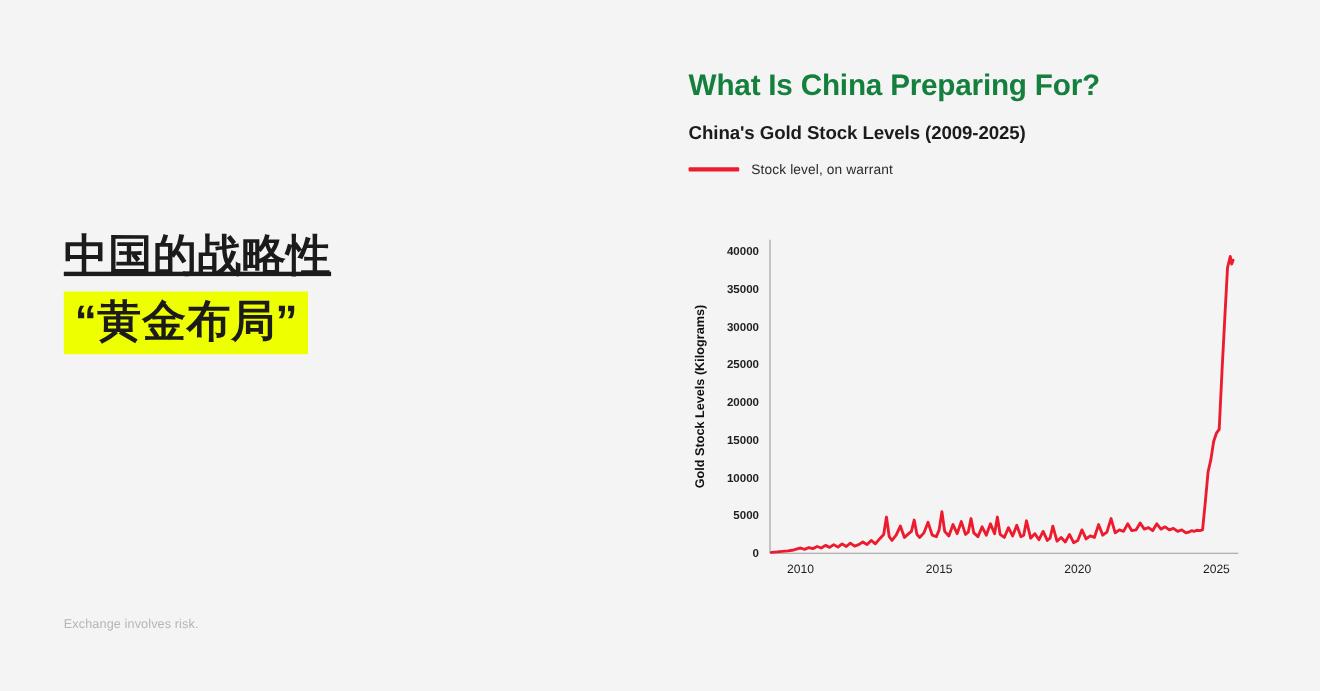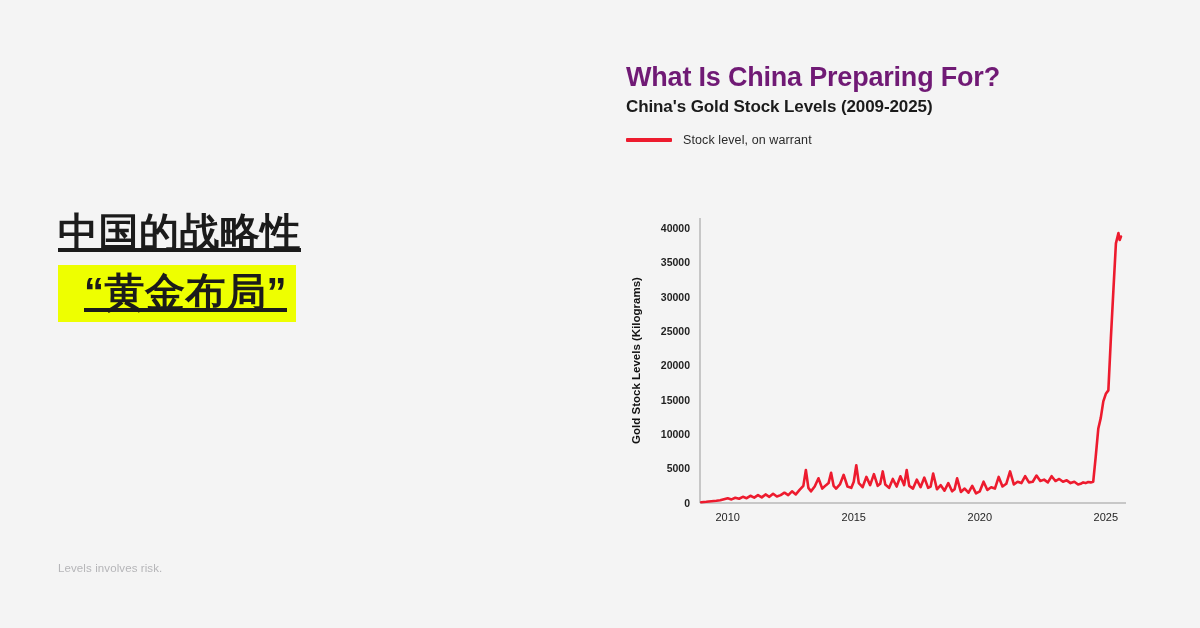--- a/index.html
+++ b/index.html
@@ -34,24 +34,23 @@
     margin-top: 8px;
     display: inline-block;
   }
   .headline-hl {
     display: inline-block;
     background: #eeff00;
     font-size: 40px;
     font-weight: 700;
     line-height: 1.22;
     color: #1b1b1b;
-    padding: 3px 9px 5px 26px;
+    padding: 3px 9px 5px 10px;
     letter-spacing: 0.5px;
     white-space: nowrap;
-    text-decoration: underline;
   }
   #source-note {
     position: absolute;
     left: 58px; top: 366px;
     width: 330px;
     font-size: 12.5px;
     line-height: 1.45;
     color: #8d8d91;
     letter-spacing: 0.1px;
   }
@@ -65,26 +64,26 @@
 
   
   #right-panel {
     position: absolute;
     left: 626px; top: 62px;
     width: 520px;
   }
   #chart-title {
     font-size: 27px;
     font-weight: 700;
-    color: #701a75;
+    color: #15803d;
     letter-spacing: -0.2px;
     line-height: 1.15;
   }
   #chart-subtitle {
-    margin-top: 4px;
+    margin-top: 18px;
     font-size: 17px;
     font-weight: 700;
     color: #1b1b1b;
     letter-spacing: -0.1px;
   }
   #legend {
     margin-top: 16px;
     display: flex;
     align-items: center;
     gap: 11px;
@@ -145,21 +144,21 @@
 <div id="stage">
 
   <div id="left-panel">
     <div class="headline-line">中国的战略性</div>
     <div class="headline-hl-wrap">
       <span class="headline-hl" style="background: rgb(238, 255, 0);">“黄金布局”</span>
     </div>
   </div>
 
 
-  <div id="disclaimer">Levels involves risk.</div>
+  <div id="disclaimer">Exchange involves risk.</div>
 
   <div id="right-panel">
     <div id="chart-title">What Is China Preparing For?</div>
     <div id="chart-subtitle">China's Gold Stock Levels (2009-2025)</div>
     <div id="legend">
       <div id="legend-swatch" style="background: rgb(237, 27, 46);"></div>
       <div id="legend-label">Stock level, on warrant</div>
     </div>
   </div>
 

